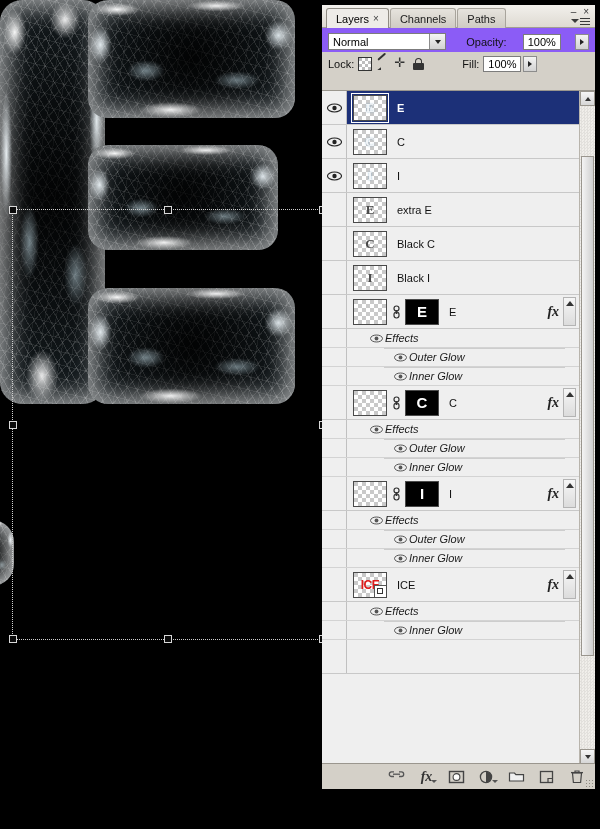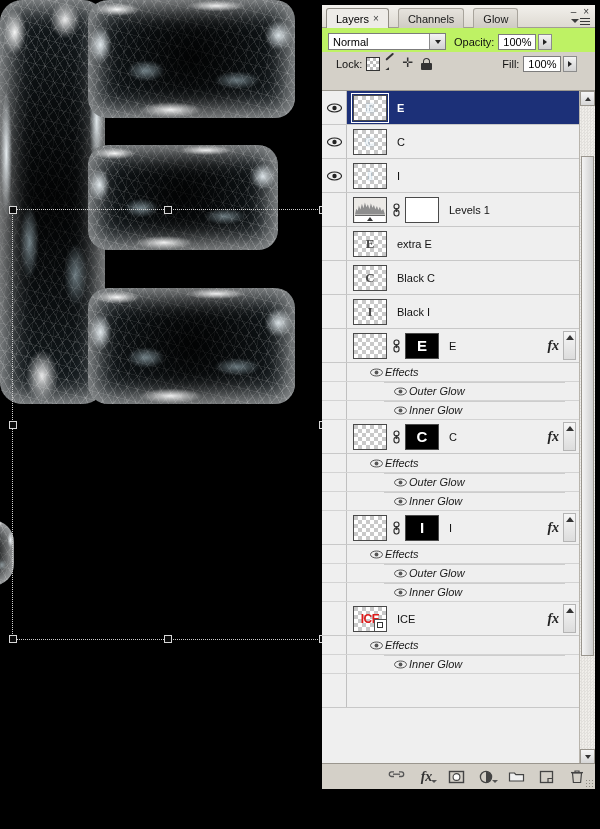--- a/index.html
+++ b/index.html
@@ -74,21 +74,21 @@
     background:#d4d0c8;
     font-size:11px;color:#111;
   }
 
   
   #panel-titlebar{
     position:relative;height:22px;
     background:linear-gradient(#f2f0ec,#dedad2);
     border-bottom:1px solid #a09c94;
   }
-  #tab-strip{position:absolute;left:4px;top:3px;display:flex;gap:8px;}
+  #tab-strip{position:absolute;left:4px;top:3px;display:flex;gap:0px;}
   .tab{
     height:19px;line-height:18px;padding:0 9px;
     background:linear-gradient(#e6e3dd,#cfcbc3);
     border:1px solid #a8a49c;border-bottom:none;
     border-top-left-radius:3px;border-top-right-radius:3px;
     color:#1a1a1a;font-size:11px;white-space:nowrap;margin-right:1px;
     display:flex;align-items:center;gap:4px;
   }
   .tab.active{
     background:#eeece8;border-color:#908c84;color:#000;
@@ -97,21 +97,22 @@
   #win-controls{position:absolute;right:4px;top:1px;color:#3a3a3a;font-size:10px;letter-spacing:2px;}
   #panel-menu{position:absolute;right:5px;top:12px;width:16px;height:9px;}
   #panel-menu .mlines{position:absolute;right:0;top:1px;}
   #panel-menu .mlines i{display:block;width:10px;height:1px;background:#3a3a3a;margin-bottom:2px;}
   #panel-menu .mtri{position:absolute;right:11px;top:2px;width:0;height:0;
     border-left:4px solid transparent;border-right:4px solid transparent;border-top:4px solid #3a3a3a;}
 
   
   .ctrl-row{
     display:flex;align-items:center;height:21px;padding:3px 6px 0 6px;
-    background:#bef264;
+    background:#8b5cf6;
+    justify-content:space-between;
   }
   .blend-select{
     width:118px;height:17px;background:#fff;border:1px solid #7c7c7c;
     display:flex;align-items:center;justify-content:space-between;
     padding:0 0 0 4px;box-sizing:border-box;font-size:11px;color:#000;
   }
   .blend-arrow{
     width:15px;height:15px;background:linear-gradient(#f4f4f4,#d2d2d2);
     border-left:1px solid #8c8c8c;display:flex;align-items:center;justify-content:center;
   }
@@ -346,21 +347,21 @@
   <div id="panel-titlebar">
     <div id="tab-strip">
       <div class="tab active">
         <span>Layers</span>
         <span class="tab-close">×</span>
       </div>
       <div class="tab">
         <span>Channels</span>
       </div>
       <div class="tab">
-        <span>Glow</span>
+        <span>Paths</span>
       </div>
     </div>
     <div id="win-controls">– ×</div>
     <div id="panel-menu">
       <div class="mtri"></div>
       <div class="mlines">
           <i></i>
           <i></i>
           <i></i>
         </div>
@@ -375,26 +376,26 @@
         </span>
     </div>
     <span class="ctrl-label">Opacity:</span>
     <span class="num-field">100%</span>
     <span class="stepper">
         <i class="tri-r"></i>
       </span>
   </div>
 
   <div id="lock-row">
-    <span class="ctrl-label" style="margin-left:8px">Lock:</span>
+    <span class="ctrl-label" style="margin-left:0">Lock:</span>
     <span class="lock-ico ico-transp"></span>
     <span class="lock-ico ico-brush"></span>
     <span class="lock-ico ico-move"></span>
     <span class="lock-ico ico-lock"></span>
-    <span class="ctrl-label" style="margin-left:68px">Fill:</span>
+    <span class="ctrl-label" style="margin-left:36px">Fill:</span>
     <span class="num-field">100%</span>
     <span class="stepper">
         <i class="tri-r"></i>
       </span>
   </div>
 
   <div id="layer-list">
     <div id="rows-wrap">
 
       <div class="layer-row selected">
@@ -442,38 +443,20 @@
         </div>
         <div class="thumbs">
           <div class="thumb white-letter">
               <span class="gl">I</span>
             </div>
         </div>
         <span class="lname">I</span>
       </div>
 
 
-      <div class="layer-row">
-        <div class="eye-cell"></div>
-        <div class="thumbs">
-          <div class="thumb hist">
-            <div class="peaks"></div>
-              <div class="ramp"></div>
-          </div>
-          <span class="linkico">
-            <svg width="11" height="14" viewBox="0 0 11 14">
-                <rect x="3" y="1" width="5" height="5" rx="2.4" fill="none" stroke="#333" stroke-width="1.2"></rect>
-                <rect x="3" y="7" width="5" height="6" rx="2.4" fill="none" stroke="#333" stroke-width="1.2"></rect>
-                <rect x="4.6" y="5" width="1.8" height="4" fill="#333"></rect>
-              </svg>
-          </span>
-          <div class="thumb whitebox"></div>
-        </div>
-        <span class="lname">Levels 1</span>
-      </div>
 
       <div class="layer-row">
         <div class="eye-cell"></div>
         <div class="thumbs">
           <div class="thumb dark-letter">
               <span class="gl">E</span>
             </div>
         </div>
         <span class="lname">extra E</span>
       </div>

